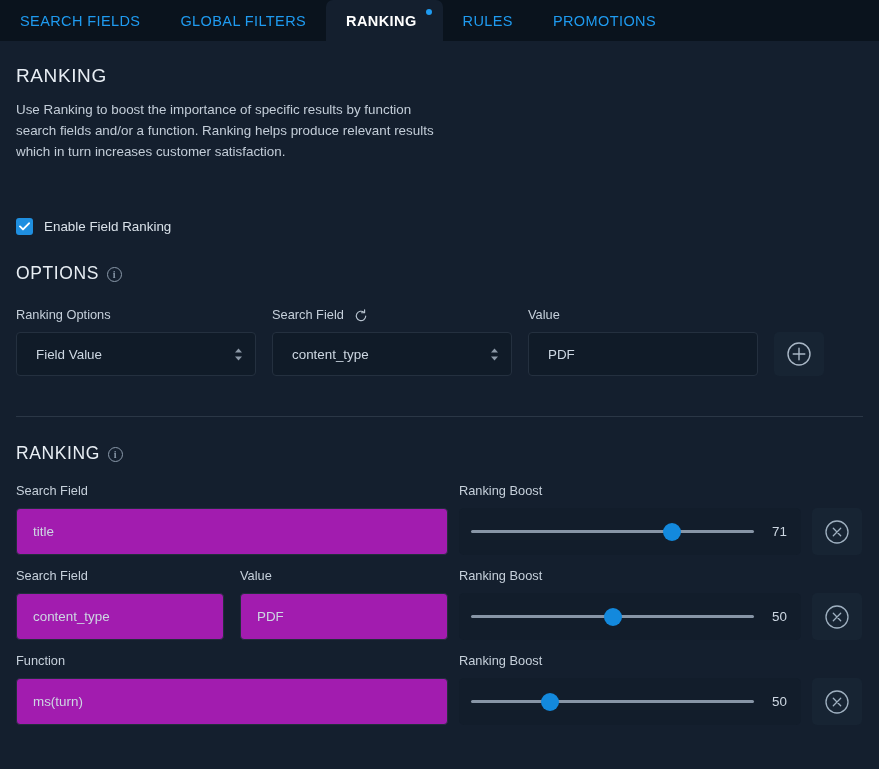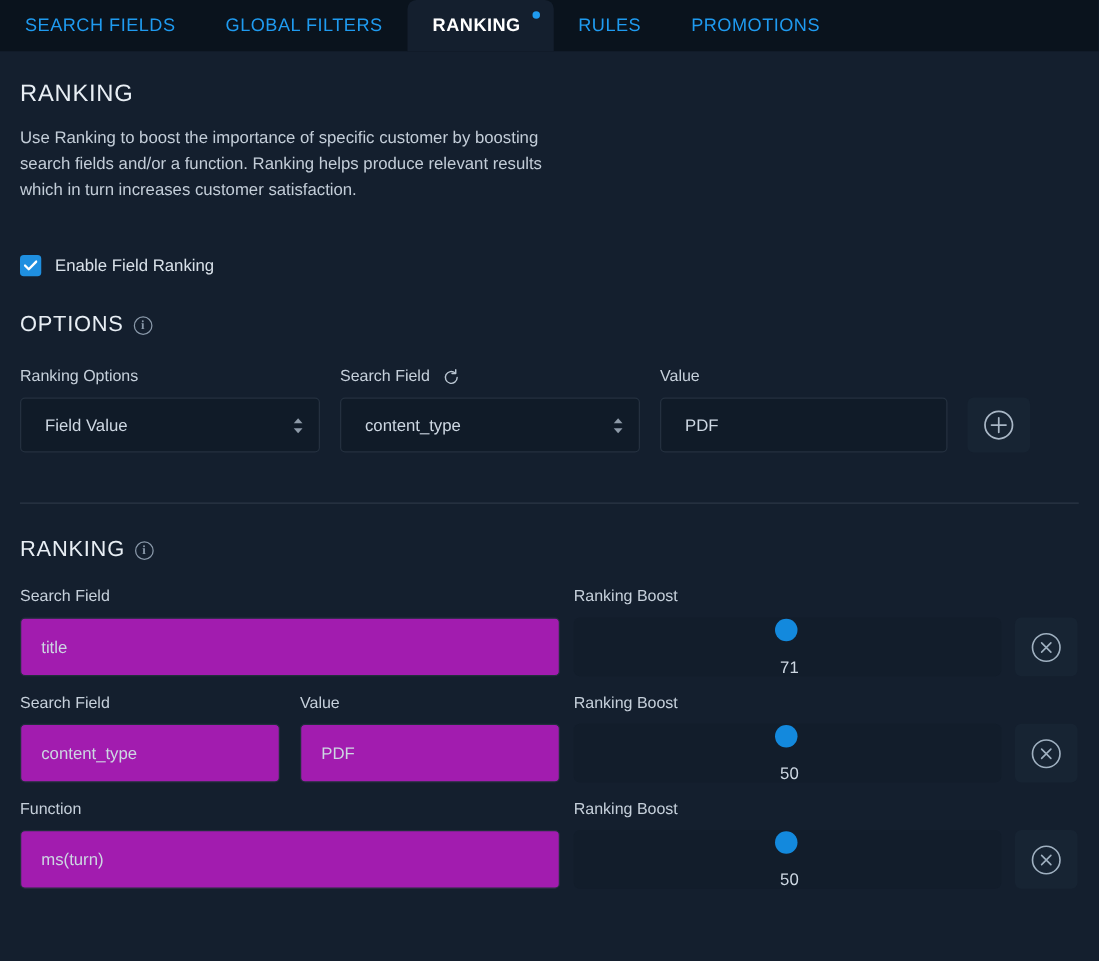--- a/index.html
+++ b/index.html
@@ -81,21 +81,21 @@
     line-height: 21px;
     color: #c3cdd8;
     max-width: 420px;
   }
 
   
   .check-row {
     display: flex;
     align-items: center;
     gap: 11px;
-    margin-top: 42px;
+    margin-top: 56px;
   }
   .checkbox {
     width: 17px;
     height: 17px;
     border-radius: 3px;
     background: #1f8fe0;
     display: flex;
     align-items: center;
     justify-content: center;
     cursor: pointer;
@@ -234,21 +234,20 @@
 
   
   .slider-cell {
     height: 47px;
     background: #121d2b;
     border-radius: 5px;
     display: flex;
     align-items: center;
     padding: 0 14px 0 12px;
     gap: 13px;
-    flex-direction: column;
   }
   .slider {
     position: relative;
     flex: 1;
     height: 18px;
     display: flex;
     align-items: center;
     cursor: pointer;
   }
   .slider .track {
@@ -307,21 +306,21 @@
   </div>
   <div class="tab">
     <span>PROMOTIONS</span>
   </div>
 </div>
 
 <div class="content">
 
   <div class="section-title">RANKING</div>
 
-  <div class="desc">Use Ranking to boost the importance of specific customer by boosting search fields and/or a function. Ranking helps produce relevant results which in turn increases customer satisfaction.</div>
+  <div class="desc">Use Ranking to boost the importance of specific results by function search fields and/or a function. Ranking helps produce relevant results which in turn increases customer satisfaction.</div>
 
   <div class="check-row">
     <div class="checkbox">
       <svg width="11" height="9" viewBox="0 0 11 9" fill="none">
         <path d="M1 4.4 L4 7.4 L10 1.3" stroke="#ffffff" stroke-width="1.9" stroke-linecap="round" stroke-linejoin="round"></path>
       </svg>
     </div>
     <span class="check-label">Enable Field Ranking</span>
   </div>
 

